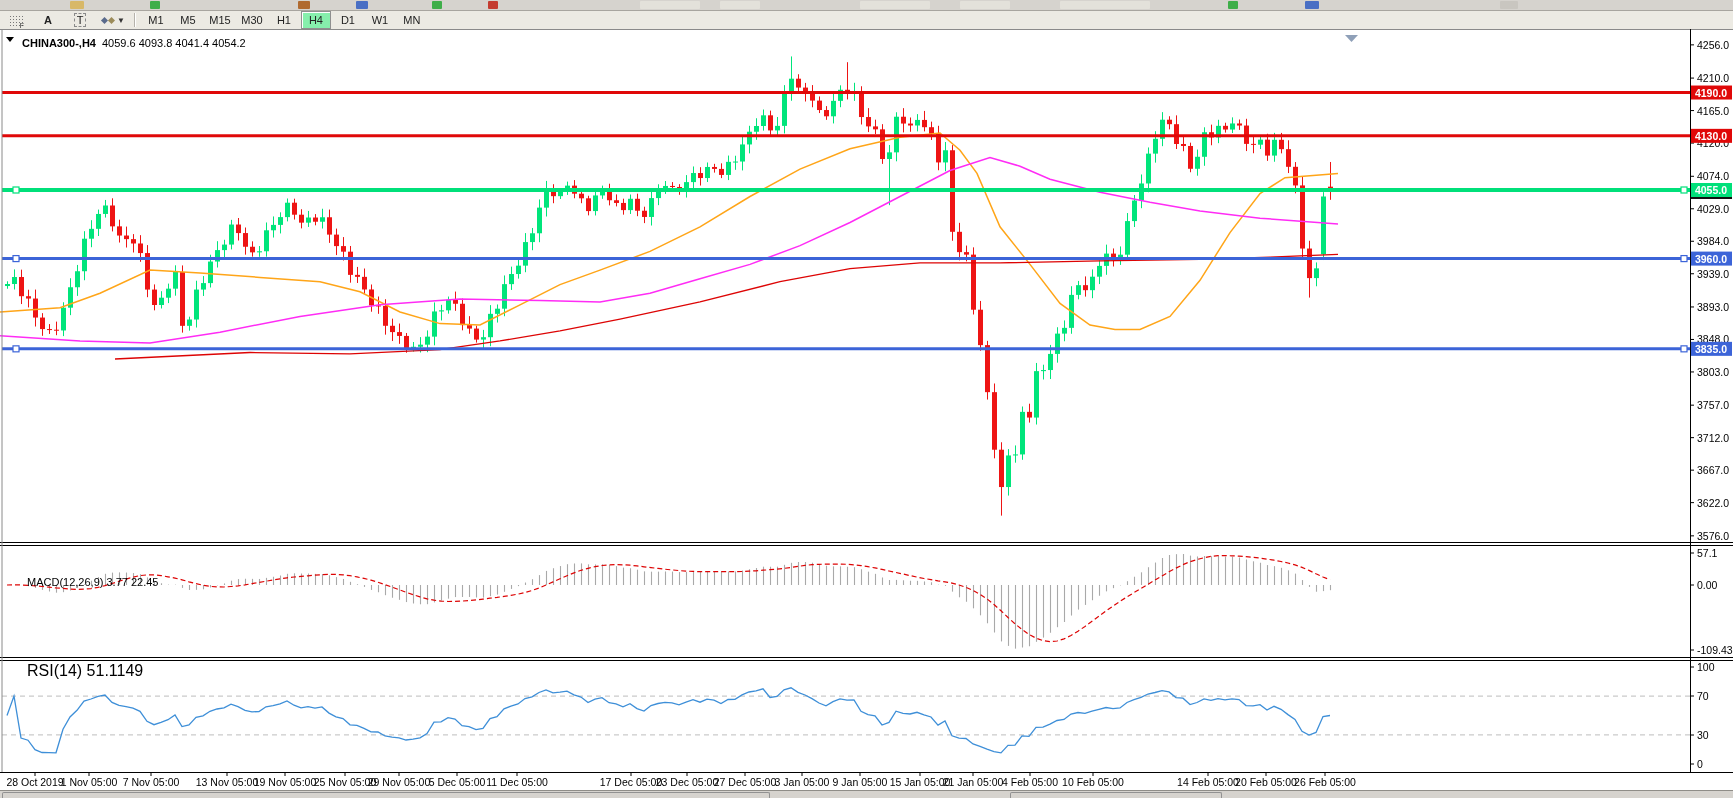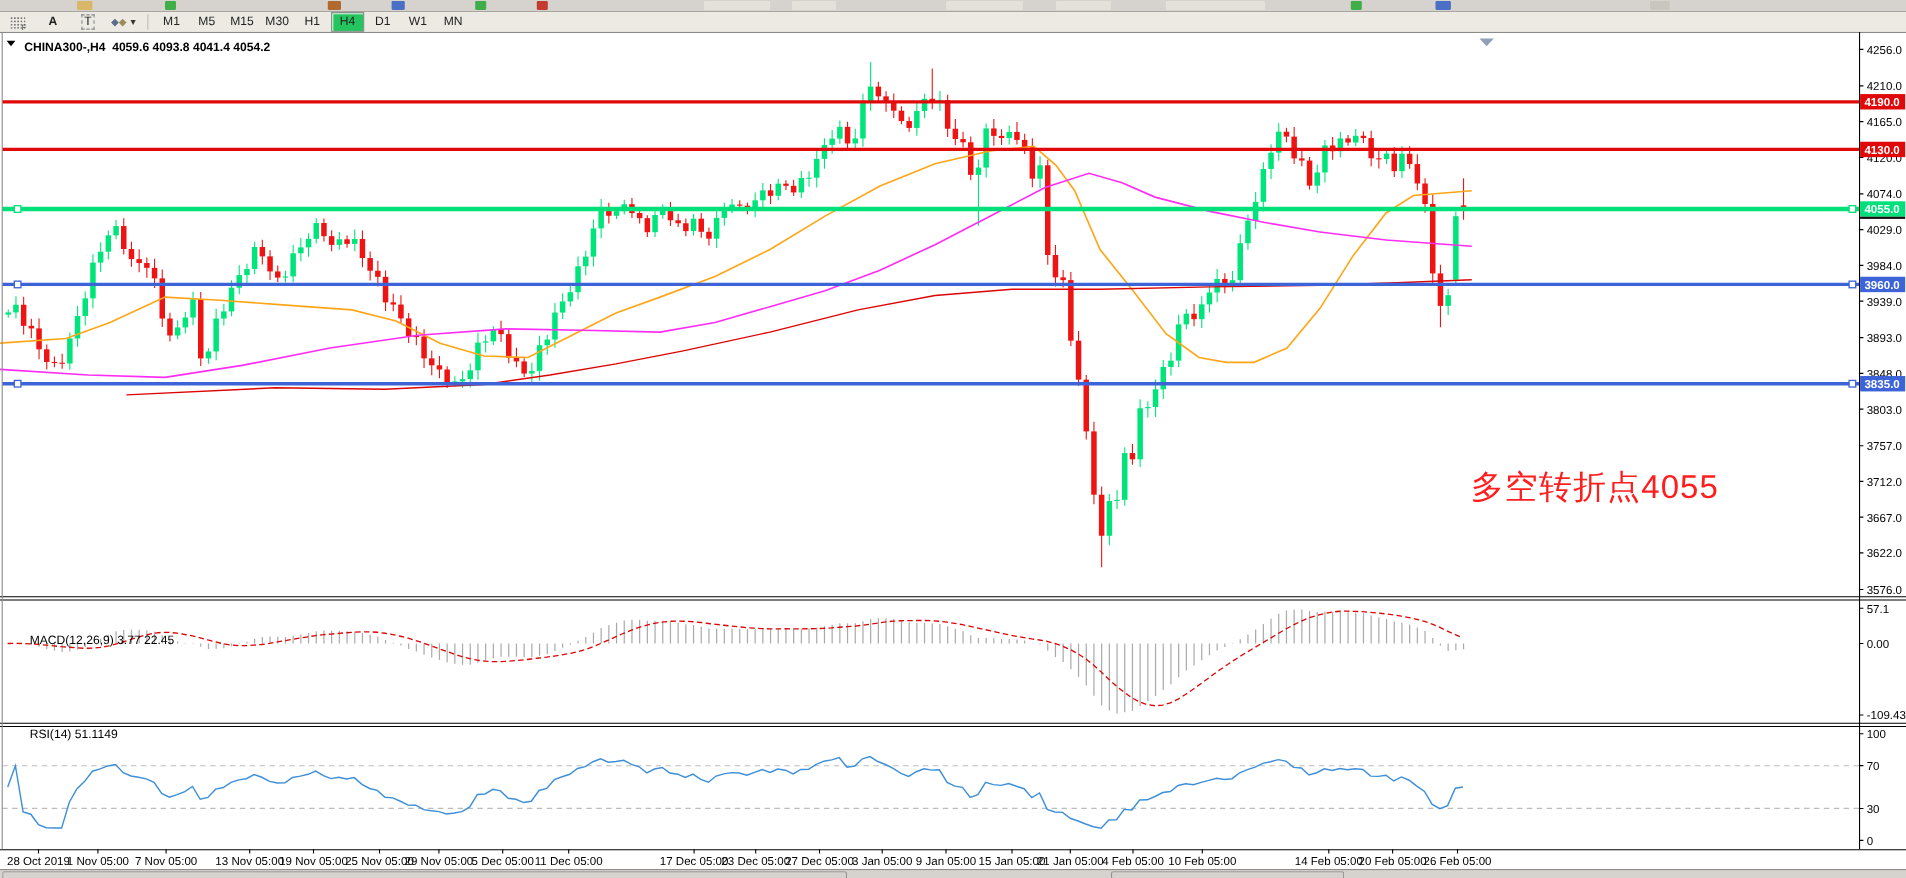--- a/index.html
+++ b/index.html
@@ -6,37 +6,37 @@
     font-family:"Liberation Sans","DejaVu Sans",sans-serif;}
   .abs{position:absolute;}
   
   #topstrip{left:0;top:0;width:1733px;height:10px;background:#d6d3ce;border-bottom:1px solid #a8a59f;}
   .frag{position:absolute;top:1px;height:8px;border-radius:1px;}
   
   #toolbar{left:0;top:11px;width:1733px;height:18px;background:#eceae3;display:flex;align-items:center;
     border-bottom:1px solid #9c9a94;font-size:11px;color:#222;}
   .tbtn{height:16px;min-width:22px;display:flex;align-items:center;justify-content:center;
     padding:0 3px;margin:0 1px;cursor:default;border:1px solid transparent;}
-  .tbtn.active{background:#22c55e;border:1px solid #8f8f8f;box-shadow:inset 1px 1px 0 #fff;}
+  .tbtn.active{background:#86efac;border:1px solid #8f8f8f;box-shadow:inset 1px 1px 0 #fff;}
   .tsep{width:1px;height:14px;background:#b5b2ab;border-right:1px solid #fff;margin:0 4px;}
   .gridicon{width:14px;height:11px;background:radial-gradient(#777 0.8px,transparent 0.9px);
     background-size:3px 3px;position:relative;}
   .gridicon span{position:absolute;right:-1px;bottom:-3px;font-size:7px;color:#333;}
   .t-dash{border:1px dashed #8a8a8a;padding:0 2px;}
   .diamond{width:5px;height:5px;background:#5a6b8c;transform:rotate(45deg);display:inline-block;margin:0 1px;}
   .caret{font-size:8px;color:#333;margin-left:2px;}
   
   #chartwin{left:0;top:29px;width:1733px;height:769px;background:#fff;}
   #chartsvg{position:absolute;left:0;top:0;}
   .overlay{position:absolute;color:#000;white-space:nowrap;}
   #title{left:6px;top:8px;font-size:11px;font-weight:700;display:flex;align-items:flex-start;gap:6px;}
   .dn-tri{width:0;height:0;border-left:4px solid transparent;border-right:4px solid transparent;
     border-top:5px solid #000;display:inline-block;margin-right:2px;}
   #macdlabel{left:27px;top:519px;font-size:11px;margin-top:28px;}
-  #rsilabel{left:27px;top:633px;font-size:11px;}
+  #rsilabel{left:27px;top:633px;font-size:16px;}
   #annot{left:1337px;top:394px;font-size:30px;color:#ff1e1e;letter-spacing:1px;}
   
   #botstrip{left:0;top:790px;width:1733px;height:8px;background:#d6d3ce;border-top:1px solid #8f8d88;}
   .statseg{position:absolute;top:1px;height:9px;background:#d6d3ce;border:1px solid #919191;
     border-bottom:none;border-radius:2px 2px 0 0;}
 </style>
 </head>
 <body>
 
 <div id="topstrip" class="abs">
@@ -793,29 +793,28 @@
         <text x="1208" y="757" font-size="10.5" fill="#000" text-anchor="middle">14 Feb 05:00</text>
         <line x1="1266" y1="743" x2="1266" y2="747" stroke="#000" stroke-width="1"></line>
         <text x="1266" y="757" font-size="10.5" fill="#000" text-anchor="middle">20 Feb 05:00</text>
         <line x1="1325" y1="743" x2="1325" y2="747" stroke="#000" stroke-width="1"></line>
         <text x="1325" y="757" font-size="10.5" fill="#000" text-anchor="middle">26 Feb 05:00</text>
       </g>
     </svg>
   <div id="title" class="overlay">
     <span class="dn-tri"></span>
     <span>CHINA300-,H4</span>
-    <span style="font-weight:700;">4059.6 4093.8 4041.4 4054.2</span>
+    <span style="font-weight:400;">4059.6 4093.8 4041.4 4054.2</span>
   </div>
   <div id="macdlabel" class="overlay">
     <span>MACD(12,26,9)</span>
     <span>3.77 22.45</span>
   </div>
   <div id="rsilabel" class="overlay">
     <span>RSI(14)</span>
     <span>51.1149</span>
   </div>
-  <div id="annot" class="overlay">多空转折点4055</div>
 </div>
 
 <div id="botstrip" class="abs">
     <div class="statseg" style="left: 2px; width: 766px;"></div>
     <div class="statseg" style="left: 1010px; width: 210px;"></div>
   </div>
 
 </body></html>

